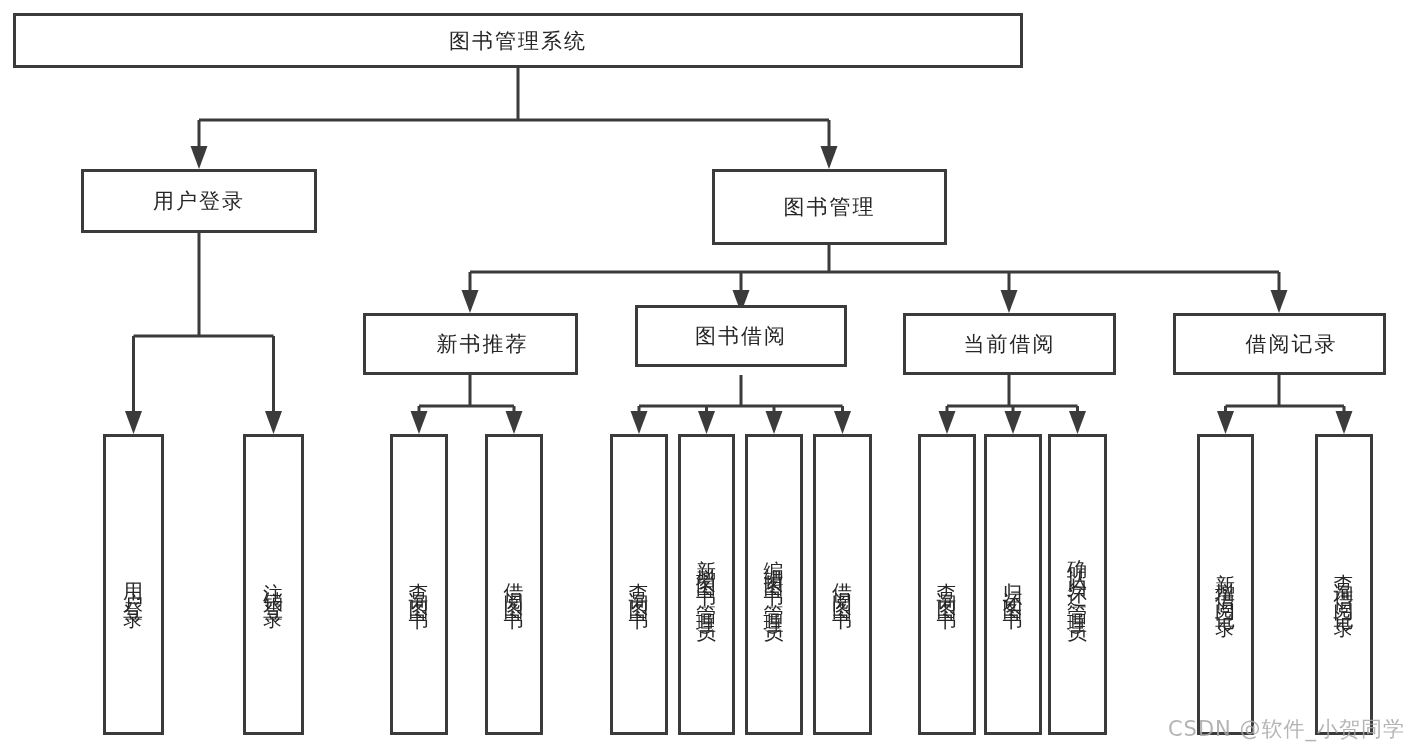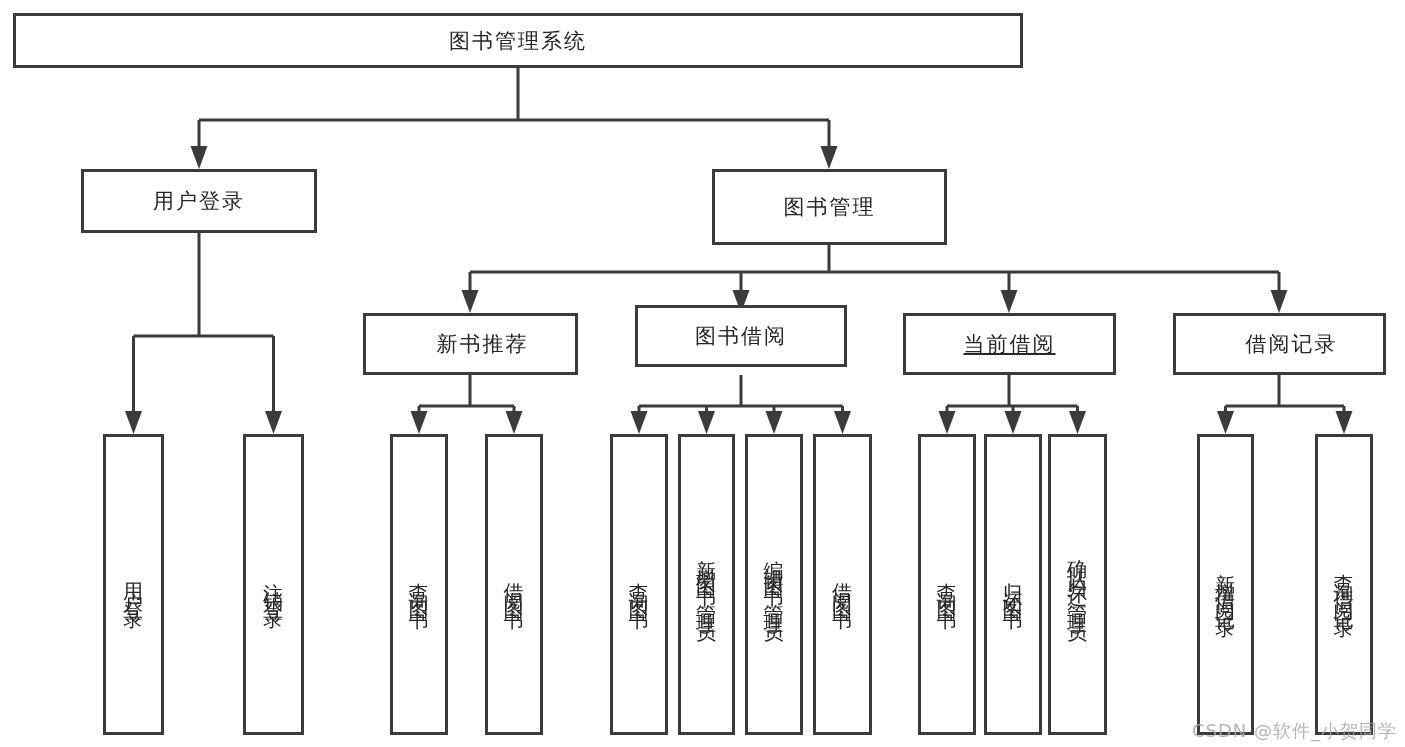--- a/index.html
+++ b/index.html
@@ -44,41 +44,41 @@
     font-size: 20px;
     letter-spacing: 9px;
     line-height: 1;
   }
   
   .root      { left: 13px;   top: 13px;  width: 1010px; height: 55px; }
   .n-user    { left: 81px;   top: 169px; width: 236px;  height: 64px; }
   .n-mgmt    { left: 712px;  top: 169px; width: 235px;  height: 76px; }
   .n-rec     { left: 363px;  top: 313px; width: 215px;  height: 62px; padding-left: 24px; }
   .n-borrow  { left: 635px;  top: 305px; width: 212px;  height: 62px; }
-  .n-current { left: 903px;  top: 313px; width: 213px;  height: 62px; text-decoration: underline; }
+  .n-current { left: 903px;  top: 313px; width: 213px;  height: 62px; }
   .n-records { left: 1173px; top: 313px; width: 213px;  height: 62px; padding-left: 24px; }
   .leaf      { top: 434px; height: 301px; }
   .l-u1 { left: 103px;  width: 61px; }
   .l-u2 { left: 243px;  width: 61px; }
   .l-r1 { left: 390px;  width: 58px; }
   .l-r2 { left: 485px;  width: 58px; }
   .l-b1 { left: 610px;  width: 58px; }
   .l-b2 { left: 678px;  width: 57px; }
   .l-b3 { left: 745px;  width: 58px; }
   .l-b4 { left: 813px;  width: 59px; }
   .l-c1 { left: 918px;  width: 58px; }
   .l-c2 { left: 984px;  width: 58px; }
   .l-c3 { left: 1048px; width: 59px; }
   .l-x1 { left: 1197px; width: 57px; }
   .l-x2 { left: 1315px; width: 58px; }
   .watermark {
     position: absolute;
-    right: 8px;
+    right: 0;
     bottom: 4px;
-    font-size: 18px;
+    font-size: 21px;
     color: var(--watermark);
     letter-spacing: 1px;
     opacity: 0.85;
     z-index: 5;
     white-space: nowrap;
   }
   path.c { stroke: var(--line); stroke-width: 3; fill: none; }
   polygon.a { fill: var(--line); }
 </style>
 </head>

